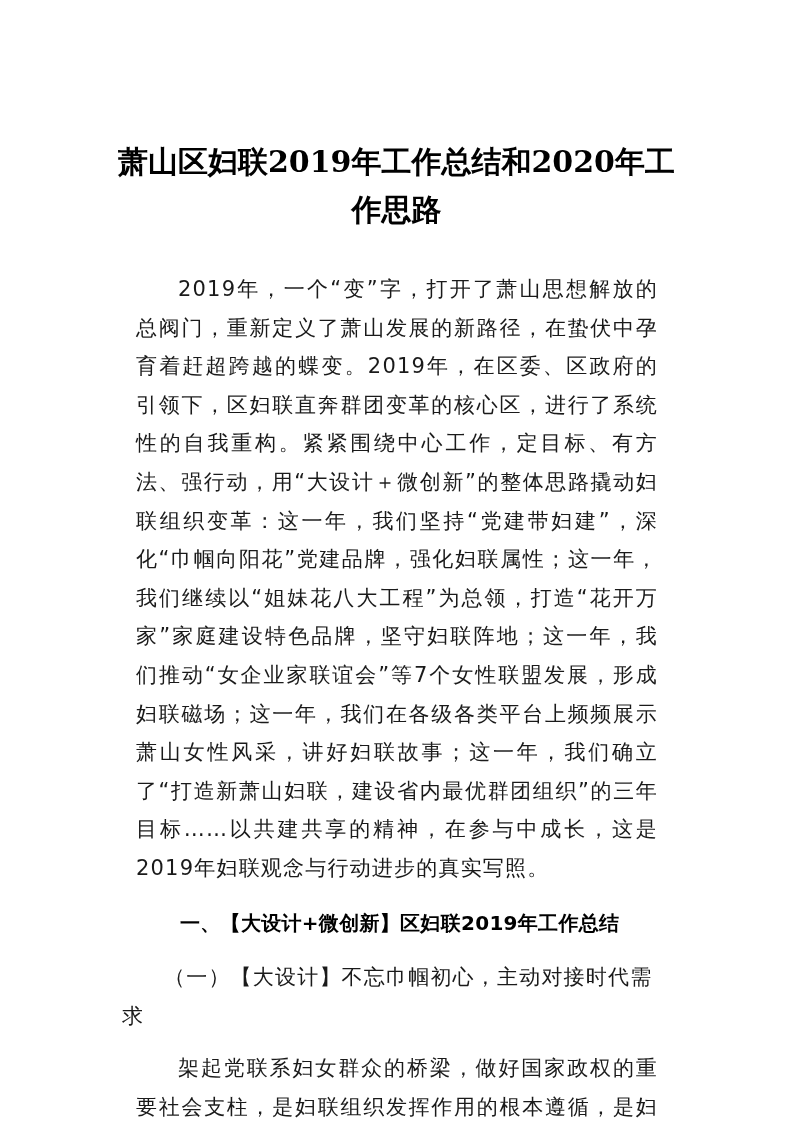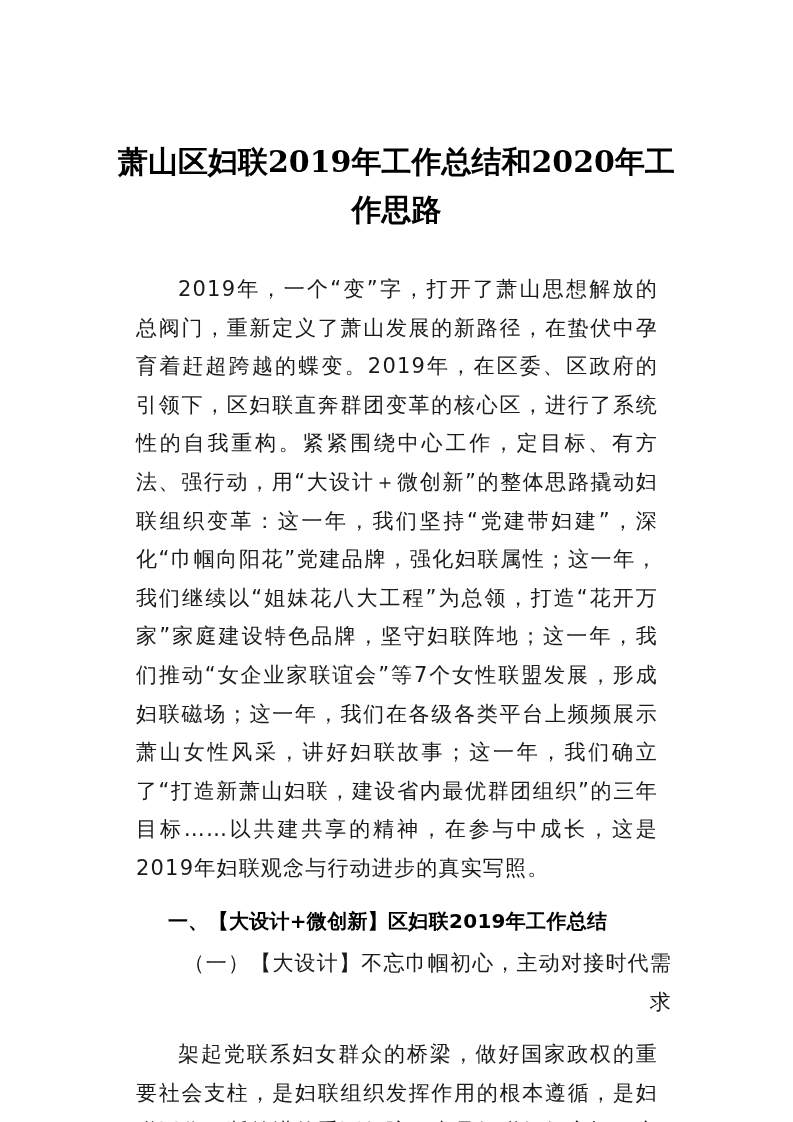--- a/index.html
+++ b/index.html
@@ -45,33 +45,32 @@
       color: #1a1a1a;
     }
     .para {
       margin: 14px;
       text-align: justify;
       text-align-last: left;
       text-indent: 42px;
       letter-spacing: 1.2px;
     }
     .heading1 {
-      margin: 4px;
+      margin: 16px;
       text-indent: 42px;
       font-weight: bold;
       font-family: "DejaVu Sans", "Liberation Sans", sans-serif;
       font-size: 20px;
       letter-spacing: 0.3px;
       color: #000;
     }
     .heading2 {
       margin: 0;
       text-indent: 42px;
       letter-spacing: 1.2px;
-      text-align: right;
     }
   </style>
 </head>
 <body>
 
 <div class="page">
   <div class="title">萧山区妇联2019年工作总结和2020年工作思路</div>
 
   <div class="body">
     <p class="para">2019年，一个“变”字，打开了萧山思想解放的总阀门，重新定义了萧山发展的新路径，在蛰伏中孕育着赶超跨越的蝶变。2019年，在区委、区政府的引领下，区妇联直奔群团变革的核心区，进行了系统性的自我重构。紧紧围绕中心工作，定目标、有方法、强行动，用“大设计＋微创新”的整体思路撬动妇联组织变革：这一年，我们坚持“党建带妇建”，深化“巾帼向阳花”党建品牌，强化妇联属性；这一年，我们继续以“姐妹花八大工程”为总领，打造“花开万家”家庭建设特色品牌，坚守妇联阵地；这一年，我们推动“女企业家联谊会”等7个女性联盟发展，形成妇联磁场；这一年，我们在各级各类平台上频频展示萧山女性风采，讲好妇联故事；这一年，我们确立了“打造新萧山妇联，建设省内最优群团组织”的三年目标……以共建共享的精神，在参与中成长，这是2019年妇联观念与行动进步的真实写照。</p>

